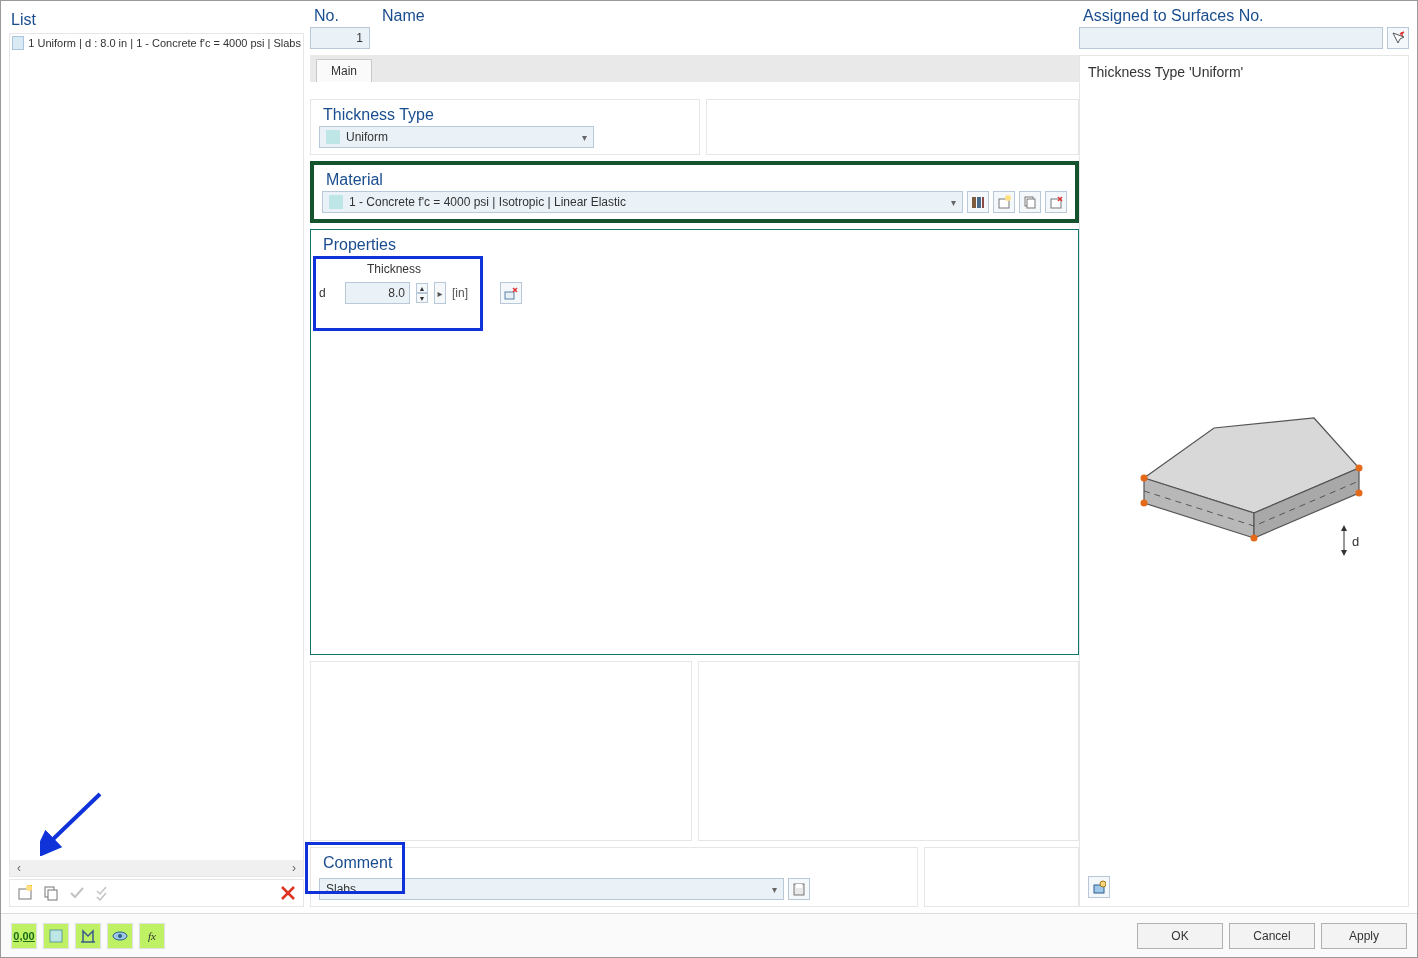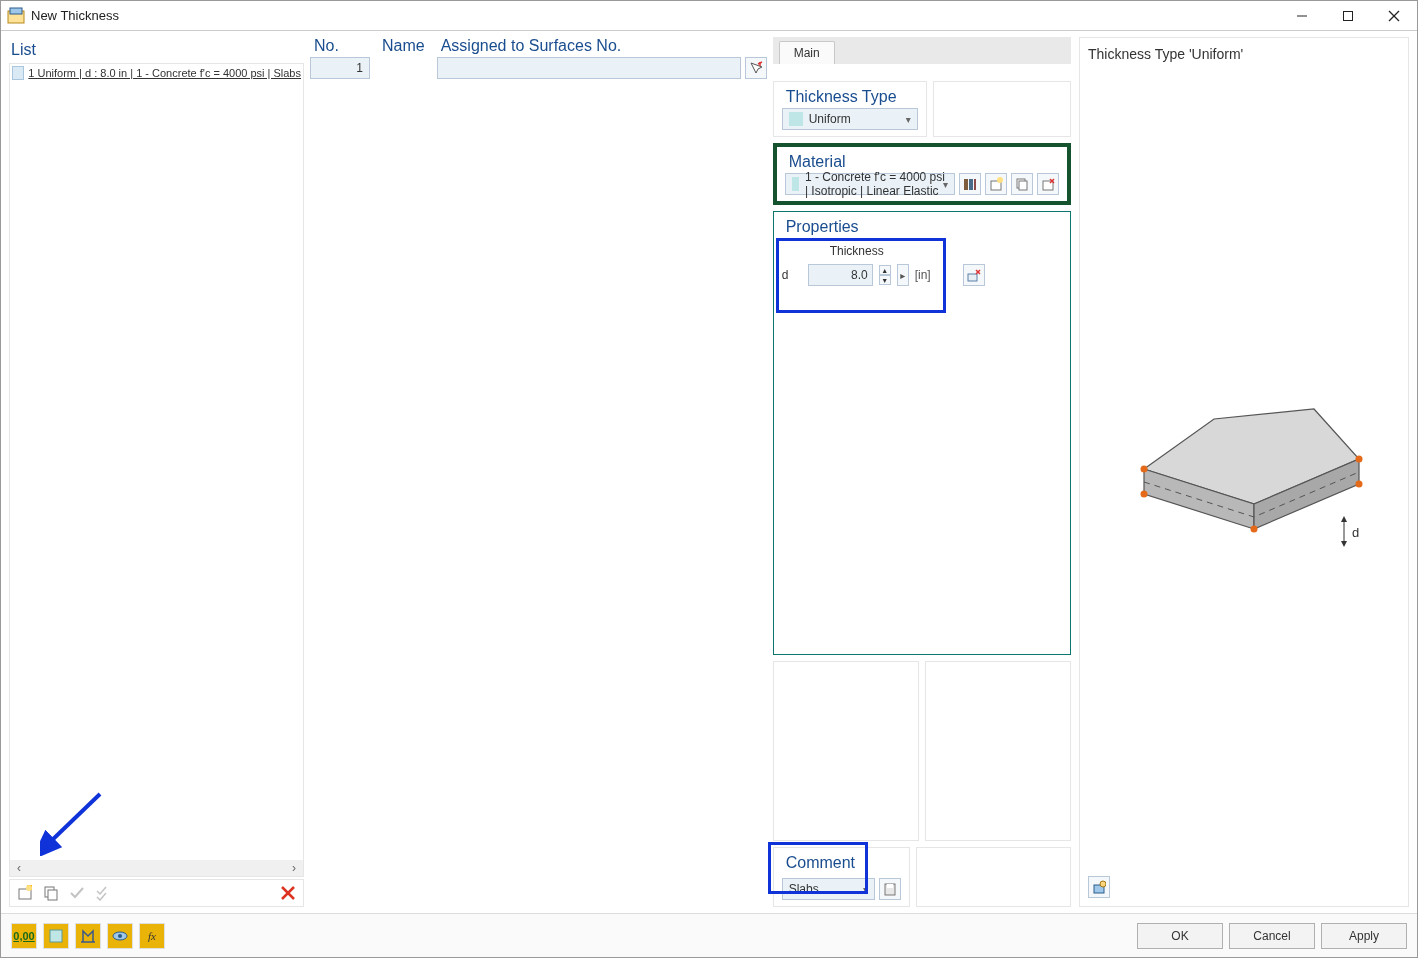--- a/index.html
+++ b/index.html
@@ -64,71 +64,44 @@
 .empty-pair { display:flex; gap:6px; height:180px; }
 .empty-pair>div { flex:1; border:1px solid #e6e6e6; }
 .comment-wrap { border:1px solid #e6e6e6; padding:6px 8px; display:flex; flex-direction:column; gap:4px; position:relative; }
 .highlight-comment { top:-6px; left:-6px; width:100px; height:52px; }
 .comment-row { display:flex; gap:4px; align-items:center; }
 .comment-row .sel { flex:1; max-width:465px; }
 .preview-title { font-size:14px; color:#333; margin-bottom:20px; }
 .footer { height:44px; display:flex; align-items:center; padding:0 10px; gap:6px; border-top:1px solid #ddd; background:#fafafa; }
 .footer .spacer { flex:1; }
 .btn { min-width:86px; height:26px; border:1px solid #b0b0b0; background:#f3f3f3; display:flex; align-items:center; justify-content:center; font-size:12px; }
-.footer-ico { width:26px; height:26px; border:1px solid #e0e0e0; background:#eab308; display:flex; align-items:center; justify-content:center; font-size:11px; }
+.footer-ico { width:26px; height:26px; border:1px solid #e0e0e0; background:#bef264; display:flex; align-items:center; justify-content:center; font-size:11px; }
 .arrow-annot { position:absolute; left:30px; bottom:20px; pointer-events:none; }
 .disabled { opacity:0.5; }
 .assign-row { display:flex; gap:4px; }
 .assign-row .txtfield { flex:1; background:#eaf2f8; }
 svg { display:block; }
 .bottom-area { display:flex; gap:6px; }
 .bottom-area .comment-wrap { flex:1; }
 .bottom-area .extra { width:155px; border:1px solid #e6e6e6; }
 .preview-bottom { margin-top:auto; }
 .preview-bottom .smallbtn { width:22px; height:22px; }
 </style>
 </head>
 <body>
 
 <div class="window">
 
-  <div class="titlebar">
-    <span class="icon">
-      <svg width="18" height="18">
-          <rect x="1" y="4" width="16" height="12" fill="#ffe29a" stroke="#b58a1a"></rect>
-          <rect x="3" y="1" width="12" height="6" fill="#9ec7ea" stroke="#2a5c8a"></rect>
-        </svg>
-    </span>
-    <span class="title">New Thickness</span>
-    <div class="winbtns">
-      <div class="winbtn">
-          <svg width="12" height="12">
-            <line x1="1" y1="6" x2="11" y2="6" stroke="#222" stroke-width="1"></line>
-          </svg>
-        </div>
-      <div class="winbtn">
-          <svg width="12" height="12">
-            <rect x="1.5" y="1.5" width="9" height="9" fill="none" stroke="#222" stroke-width="1"></rect>
-          </svg>
-        </div>
-      <div class="winbtn">
-          <svg width="12" height="12">
-            <line x1="1" y1="1" x2="11" y2="11" stroke="#222" stroke-width="1.3"></line>
-            <line x1="11" y1="1" x2="1" y2="11" stroke="#222" stroke-width="1.3"></line>
-          </svg>
-        </div>
-    </div>
-  </div>
 
   <div class="content">
     <div style="display:flex; gap:6px; flex:1; min-height:0;">
 
       <div class="list-col">
         <div class="hdr group-lbl">List</div>
-        <div class="list-body" style="position:relative;text-decoration:underline;">
+        <div class="list-body" style="position:relative;">
           <div class="list-item">
             <span class="sw"></span>
             <span>1 Uniform | d : 8.0 in | 1 - Concrete f'c = 4000 psi | Slabs</span>
           </div>
 
           <svg class="arrow-annot" width="70" height="70">
             <defs>
                 <marker id="ah" markerWidth="10" markerHeight="10" refX="2" refY="3" orient="auto">
                   <path d="M0,0 L0,6 L8,3 z" fill="#1033d9"></path>
                 </marker>
@@ -169,21 +142,21 @@
           <div class="spacer"></div>
           <div class="tbtn" style="color:#d32;">
               <svg width="14" height="14">
                 <line x1="1" y1="1" x2="13" y2="13" stroke="#d32" stroke-width="2.5"></line>
                 <line x1="13" y1="1" x2="1" y2="13" stroke="#d32" stroke-width="2.5"></line>
               </svg>
             </div>
         </div>
       </div>
 
-      <div style="flex:1; display:flex; flex-direction:row; gap:6px; min-width:0;">
+      <div style="flex:1; display:flex; flex-direction:column; gap:6px; min-width:0;">
 
         <div style="display:flex; gap:8px;">
           <div class="no-box">
             <div class="group-lbl">No.</div>
             <div class="txtfield right">
                 <span>1</span>
               </div>
           </div>
           <div class="name-box">
             <div class="group-lbl">Name</div>
@@ -198,21 +171,21 @@
                   <svg width="14" height="14">
                     <path d="M2,2 L7,12 L9,8 L13,6 Z" fill="#fff" stroke="#555"></path>
                     <line x1="9" y1="3" x2="13" y2="1" stroke="#d33" stroke-width="1.5"></line>
                     <line x1="11" y1="1" x2="11" y2="5" stroke="#d33" stroke-width="1.5"></line>
                   </svg>
                 </div>
             </div>
           </div>
         </div>
 
-        <div style="flex:1; display:flex; gap:8px; min-height:0;">
+        <div style="flex:1; display:flex; min-height:0;">
           <div style="flex:1; display:flex; flex-direction:column; min-height:0;">
             <div class="tabbar">
               <div class="tab"><span>Main</span></div>
             </div>
             <div style="flex:1; display:flex; flex-direction:column; gap:6px; padding-top:17px; min-height:0;">
 
               <div class="thtype-row">
                 <div>
                   <div class="group-lbl">Thickness Type</div>
                   <div class="sel" style="max-width:275px;">

